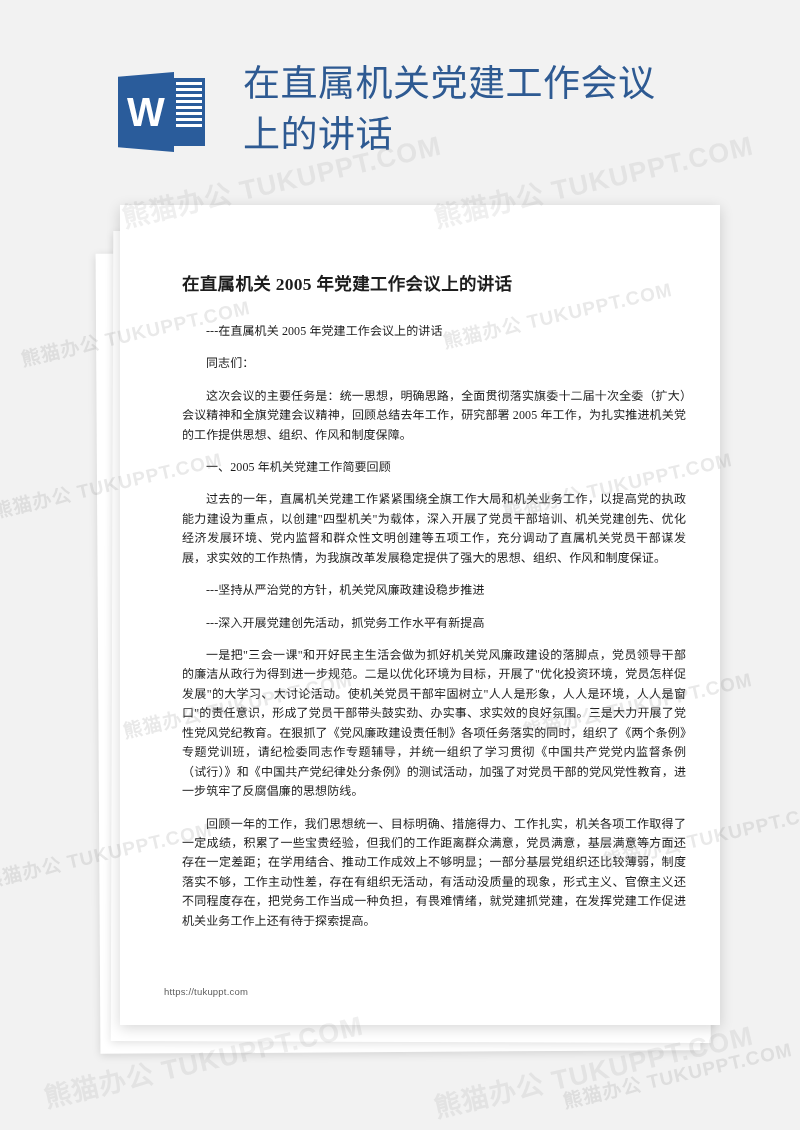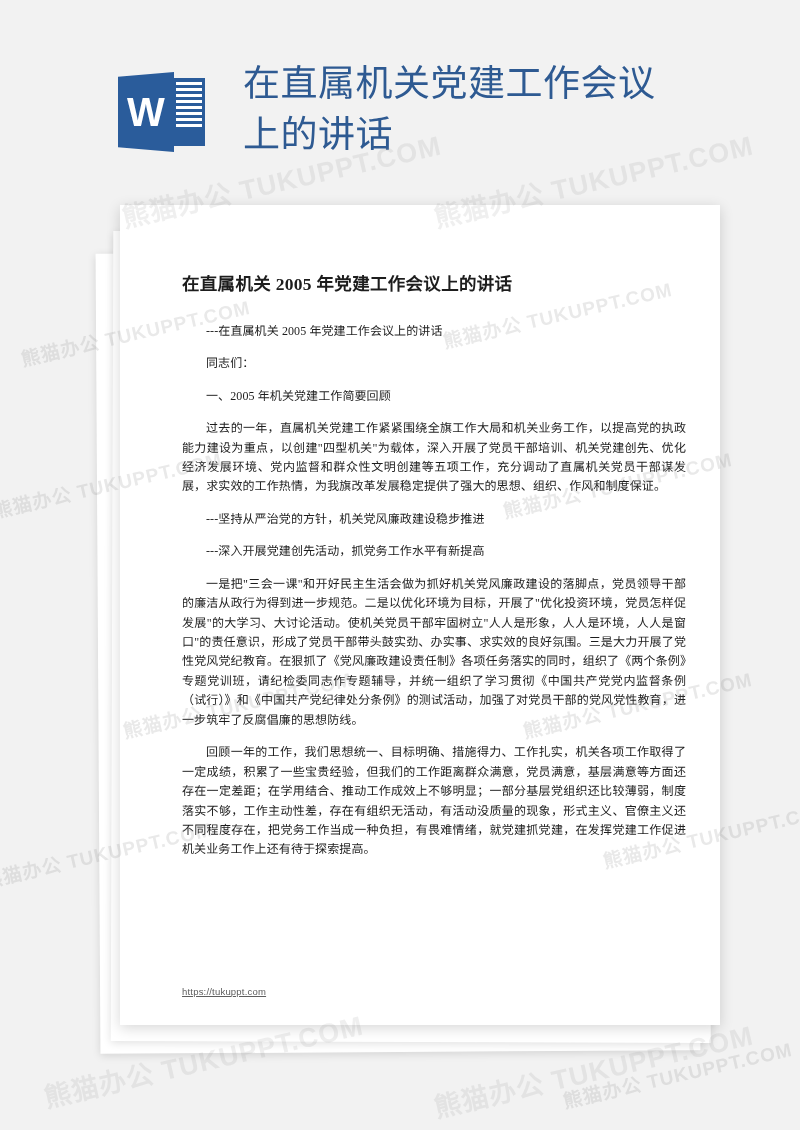--- a/index.html
+++ b/index.html
@@ -165,27 +165,26 @@
     letter-spacing: 0.1px;
   }
   .doc p.indent { text-indent: 2em; }
   .doc p.sub { text-indent: 2em; }
   .doc p.heading {
     text-indent: 2em;
     font-weight: 400;
   }
   .footer-url {
     position: absolute;
-    left: 62px;
+    left: 44px;
     bottom: 28px;
     font-family: "Liberation Sans", "DejaVu Sans", sans-serif;
     font-size: 9.5px;
     color: #5d5d5d;
     letter-spacing: 0.2px;
-    text-decoration: underline;
   }
 </style>
 </head>
 <body>
 
 <div class="stack">
   <div class="sheet sheet-back-a"></div>
   <div class="sheet sheet-back-b"></div>
   <div class="sheet sheet-main"></div>
 </div>
@@ -205,20 +204,21 @@
         <i></i>
     </div>
   </div>
   <div class="header-title">在直属机关党建工作会议上的讲话</div>
 </div>
 
 <div class="doc">
   <div class="doc-title">在直属机关 2005 年党建工作会议上的讲话</div>
   <p class="sub">---在直属机关 2005 年党建工作会议上的讲话</p>
   <p class="sub">同志们：</p>
+  <p class="indent">这次会议的主要任务是：统一思想，明确思路，全面贯彻落实旗委十二届十次全委（扩大）会议精神和全旗党建会议精神，回顾总结去年工作，研究部署 2005 年工作，为扎实推进机关党的工作提供思想、组织、作风和制度保障。</p>
   <p class="heading">一、2005 年机关党建工作简要回顾</p>
   <p class="indent">过去的一年，直属机关党建工作紧紧围绕全旗工作大局和机关业务工作，以提高党的执政能力建设为重点，以创建"四型机关"为载体，深入开展了党员干部培训、机关党建创先、优化经济发展环境、党内监督和群众性文明创建等五项工作，充分调动了直属机关党员干部谋发展，求实效的工作热情，为我旗改革发展稳定提供了强大的思想、组织、作风和制度保证。</p>
   <p class="sub">---坚持从严治党的方针，机关党风廉政建设稳步推进</p>
   <p class="sub">---深入开展党建创先活动，抓党务工作水平有新提高</p>
   <p class="indent">一是把"三会一课"和开好民主生活会做为抓好机关党风廉政建设的落脚点，党员领导干部的廉洁从政行为得到进一步规范。二是以优化环境为目标，开展了"优化投资环境，党员怎样促发展"的大学习、大讨论活动。使机关党员干部牢固树立"人人是形象，人人是环境，人人是窗口"的责任意识，形成了党员干部带头鼓实劲、办实事、求实效的良好氛围。三是大力开展了党性党风党纪教育。在狠抓了《党风廉政建设责任制》各项任务落实的同时，组织了《两个条例》专题党训班，请纪检委同志作专题辅导，并统一组织了学习贯彻《中国共产党党内监督条例（试行）》和《中国共产党纪律处分条例》的测试活动，加强了对党员干部的党风党性教育，进一步筑牢了反腐倡廉的思想防线。</p>
   <p class="indent">回顾一年的工作，我们思想统一、目标明确、措施得力、工作扎实，机关各项工作取得了一定成绩，积累了一些宝贵经验，但我们的工作距离群众满意，党员满意，基层满意等方面还存在一定差距；在学用结合、推动工作成效上不够明显；一部分基层党组织还比较薄弱，制度落实不够，工作主动性差，存在有组织无活动，有活动没质量的现象，形式主义、官僚主义还不同程度存在，把党务工作当成一种负担，有畏难情绪，就党建抓党建，在发挥党建工作促进机关业务工作上还有待于探索提高。</p>
   <div class="footer-url">https://tukuppt.com</div>
 </div>
 
 <div class="wm-layer">

